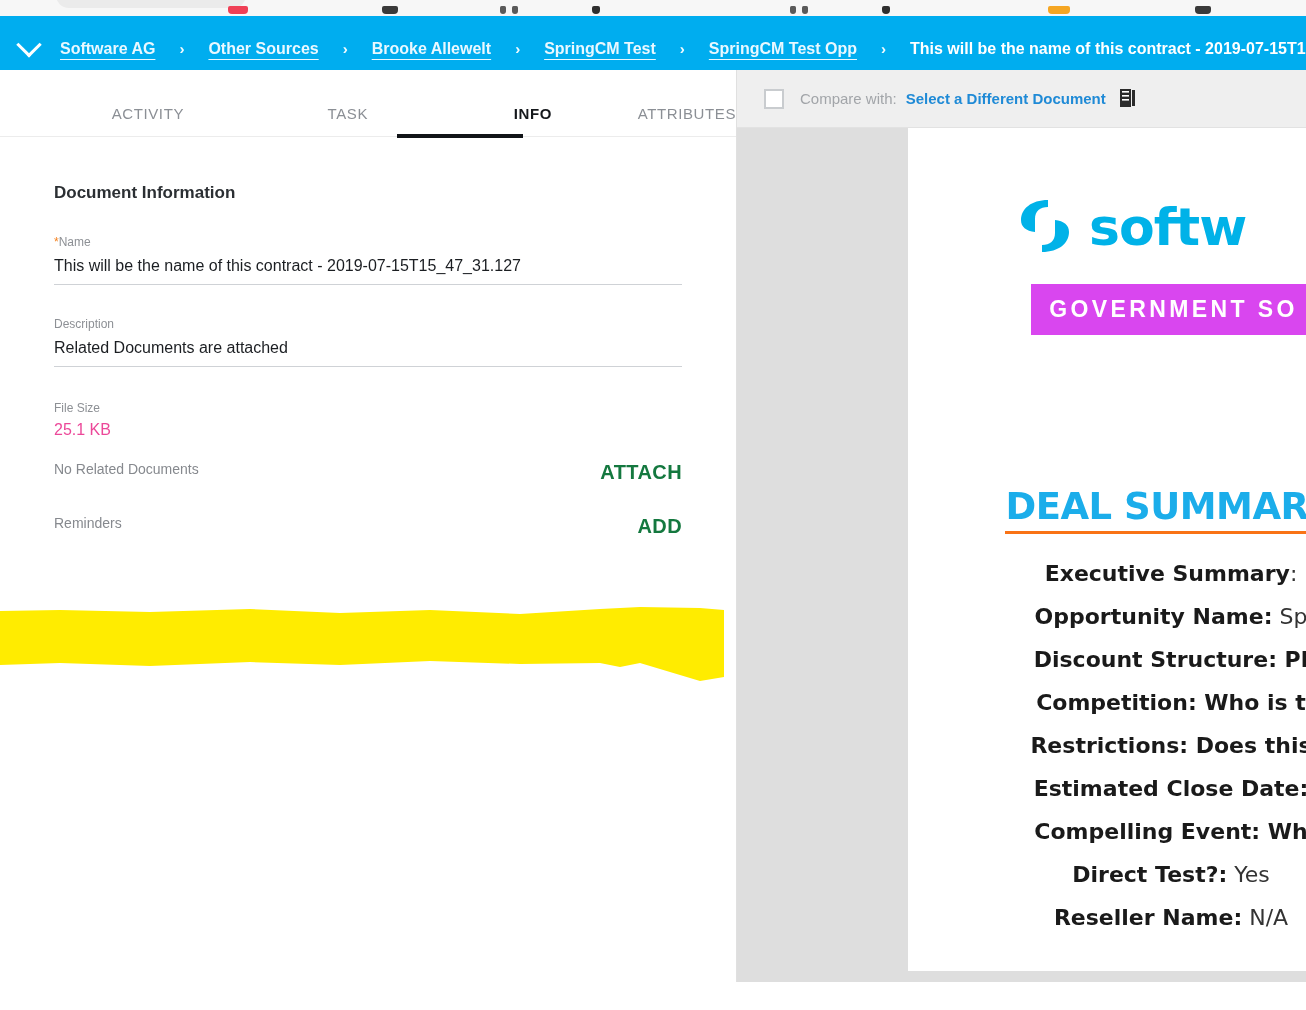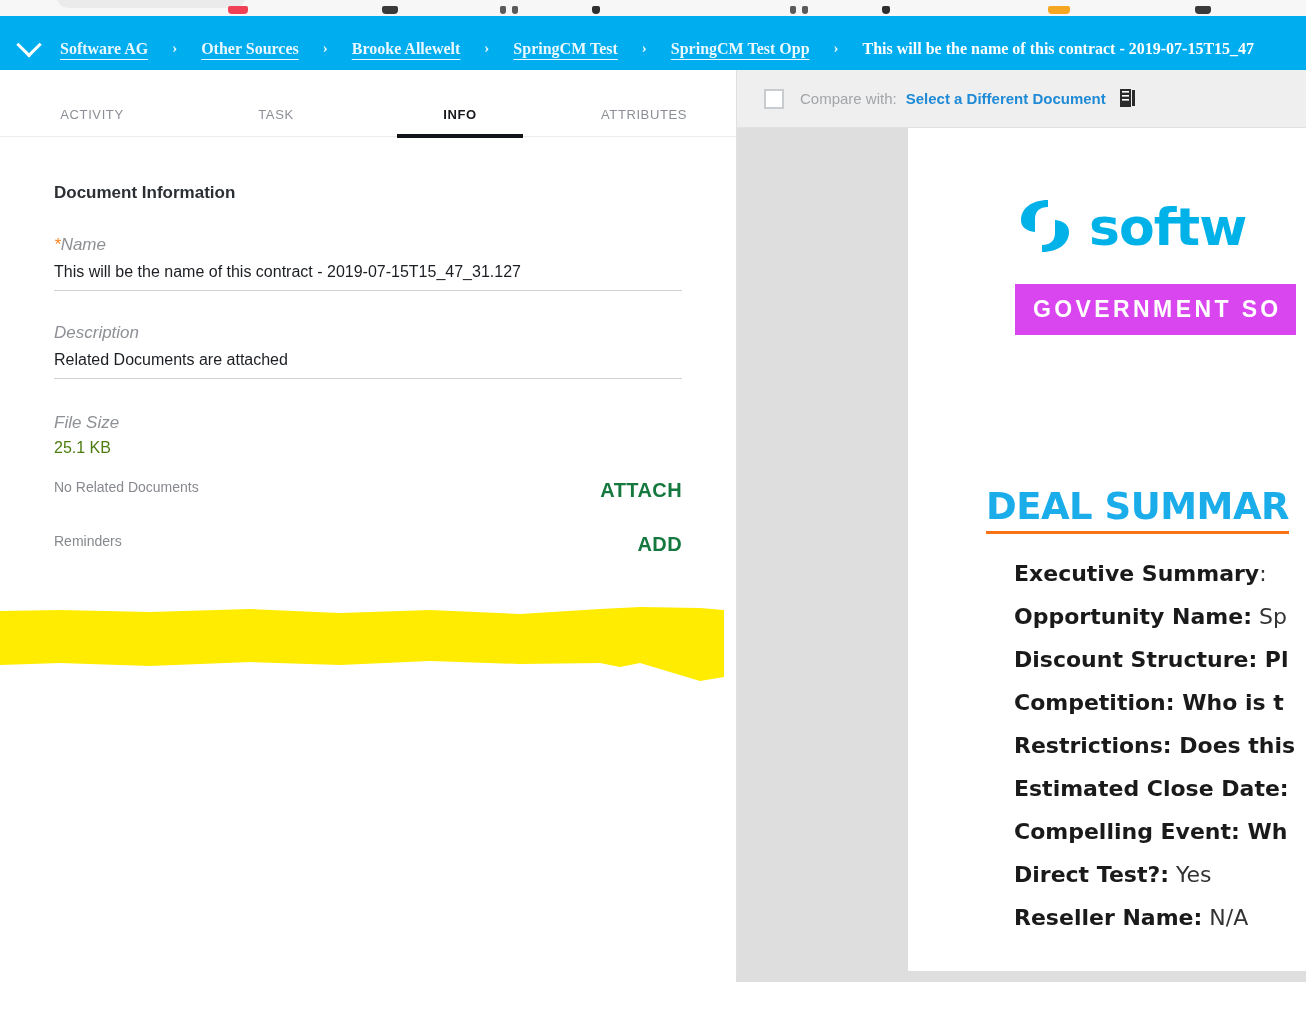--- a/index.html
+++ b/index.html
@@ -47,21 +47,20 @@
   
   .crumb-bar {
     position: absolute;
     left: 0; top: 16px;
     width: 1306px; height: 65px;
     background: #00adef;
     display: flex;
     align-items: center;
     overflow: hidden;
     white-space: nowrap;
-    font-family: Liberation Serif, serif;
   }
   .crumb-toggle {
     width: 58px;
     min-width: 58px;
     height: 54px;
     display: flex;
     align-items: center;
     justify-content: center;
     cursor: pointer;
   }
@@ -105,22 +104,22 @@
   }
   .tabs {
     position: relative;
     height: 66px;
     border-bottom: 1px solid #ececec;
     display: flex;
     align-items: flex-end;
   }
   .tab {
     flex: 1 1 0;
-    text-align: center;
-    font-size: 13px;
+    text-align: right;
+    font-size: 15px;
     letter-spacing: .6px;
     color: #8b8f95;
     padding-bottom: 14px;
     position: relative;
     cursor: pointer;
   }
   .tab.active {
     color: #15181c;
     font-weight: bold;
   }
@@ -138,23 +137,22 @@
   .panel-body { padding: 0 54px; }
   .section-title {
     margin-top: 46px;
     font-size: 17px;
     font-weight: bold;
     color: #2b2f33;
   }
 
   .field { margin-top: 32px; }
   .field-label {
-    font-size: 17px;
+    font-size: 12px;
     color: #8d9095;
-    font-style: italic;
   }
   .req-star { color: #f58220; }
   .field-value {
     font-size: 16px;
     color: #1b1e22;
     padding: 8px 0 9px 0;
     border-bottom: 1px solid #cfd2d6;
     cursor: text;
   }
 
@@ -189,21 +187,21 @@
     width: 10px; height: 10px;
     border-radius: 50%;
     background: #1da1f2;
   }
   .radio-label { font-size: 16px; color: #2a2d31; }
   .radio.checked .radio-label { color: #5f9fe0; }
 
   .filesize-group { margin-top: 34px; }
   .filesize-value {
     font-size: 16px;
-    color: #4d7c0f;
+    color: #ec4899;
     margin-top: 6px;
   }
 
   .list-row {
     position: relative;
     display: flex;
     align-items: flex-start;
     justify-content: space-between;
     height: 54px;
     font-size: 14px;
@@ -225,20 +223,21 @@
     pointer-events: none;
   }
 
   
   .right-panel {
     position: absolute;
     left: 737px; top: 70px;
     width: 569px; height: 912px;
     background: #efefef;
     overflow: hidden;
+    text-align: center;
   }
   .compare-bar {
     height: 58px;
     display: flex;
     align-items: center;
     padding-left: 27px;
     background: #efefef;
     border-bottom: 1px solid #e2e2e2;
     box-sizing: border-box;
   }

